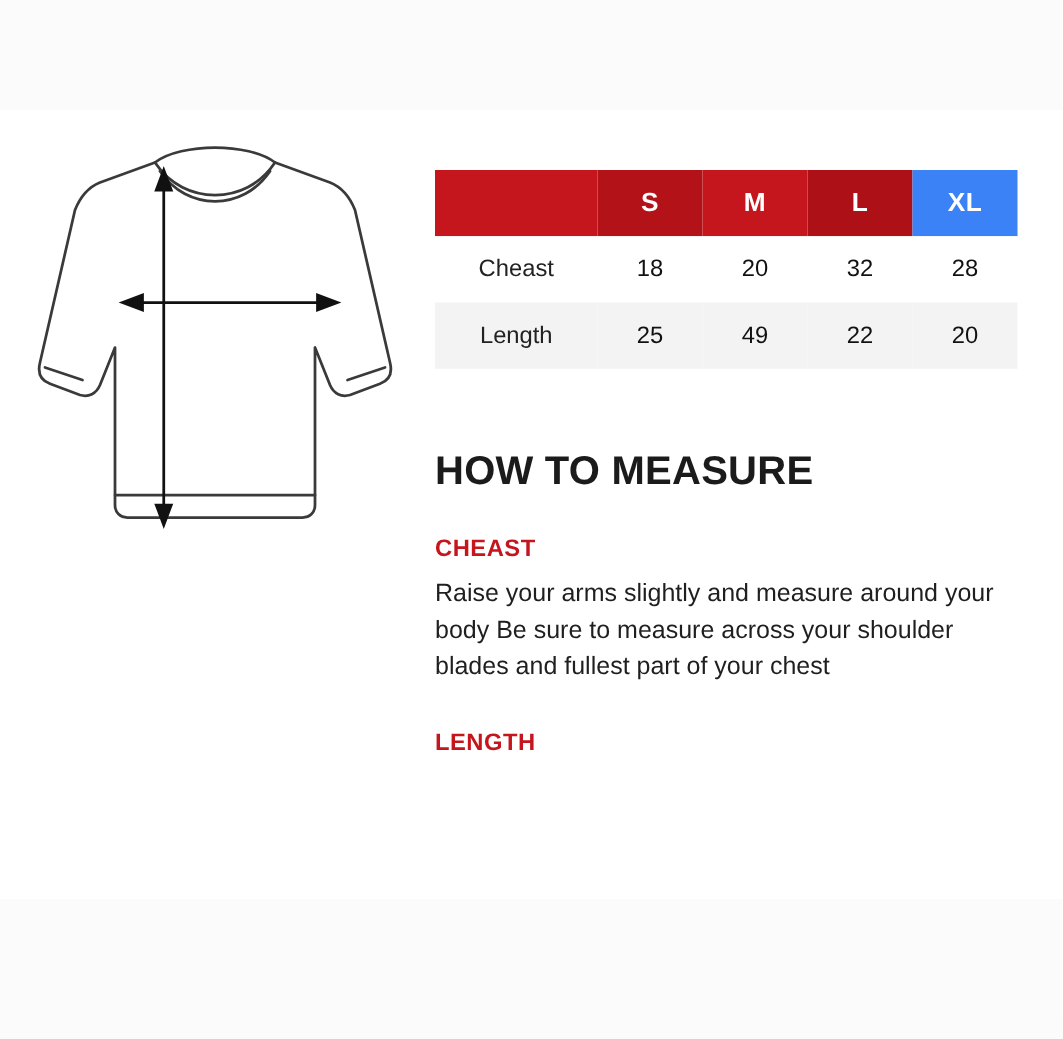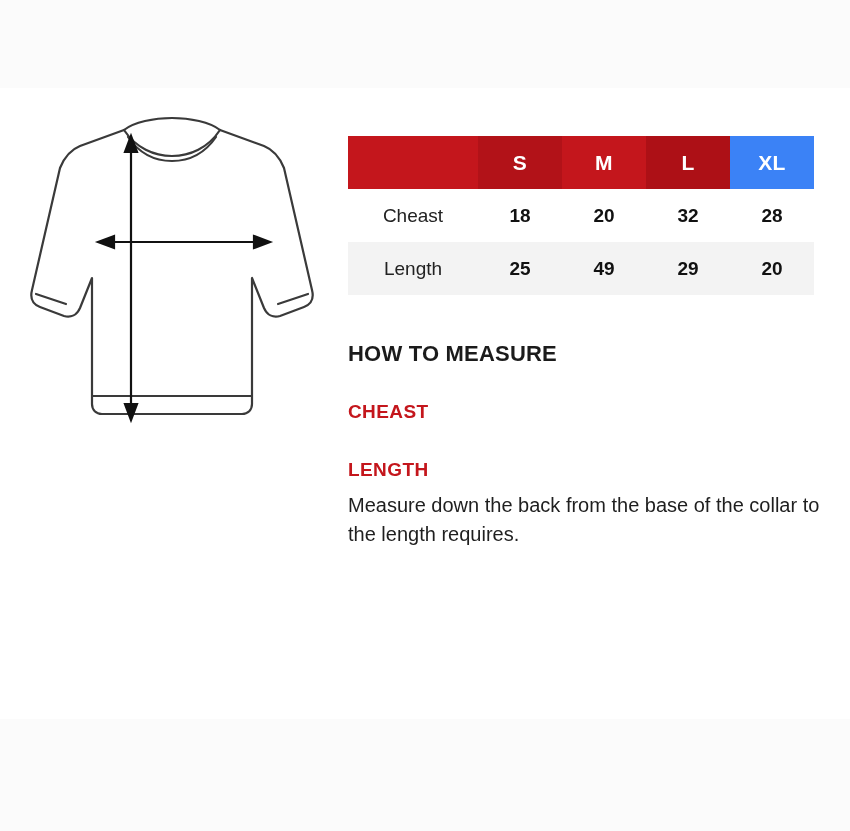--- a/index.html
+++ b/index.html
@@ -98,28 +98,28 @@
 
   td.rowlabel {
     text-align: center;
     color: #222222;
     font-size: 19px;
     font-weight: normal;
     width: 130px;
   }
   td.value {
     color: #111111;
-    font-weight: bold;
+    font-weight: normal;
     font-size: 19px;
   }
 
   
   .how-title {
-    margin-top: 46px;
-    font-size: 22px;
+    margin-top: 63px;
+    font-size: 32px;
     font-weight: bold;
     color: #1b1b1b;
     letter-spacing: 0.2px;
   }
   .section {
     margin-top: 34px;
   }
   .section.second {
     margin-top: 36px;
   }
@@ -214,32 +214,32 @@
             <td class="rowlabel">Cheast</td>
             <td class="value">18</td>
             <td class="value">20</td>
             <td class="value">32</td>
             <td class="value">28</td>
           </tr>
           <tr class="row-b">
             <td class="rowlabel">Length</td>
             <td class="value">25</td>
             <td class="value">49</td>
-            <td class="value">29</td>
+            <td class="value">22</td>
             <td class="value">20</td>
           </tr>
         </tbody>
       </table>
 
       <div class="how-title">HOW TO MEASURE</div>
 
       <div class="section">
         <div class="sec-title">CHEAST</div>
+        <div class="sec-body">Raise your arms slightly and measure around your body Be sure to measure across your shoulder blades and fullest part of your chest</div>
       </div>
 
       <div class="section second">
         <div class="sec-title">LENGTH</div>
-        <div class="sec-body">Measure down the back from the base of the collar to the length requires.</div>
       </div>
 
     </div>
   </div>
 </div>
 
 </body></html>

